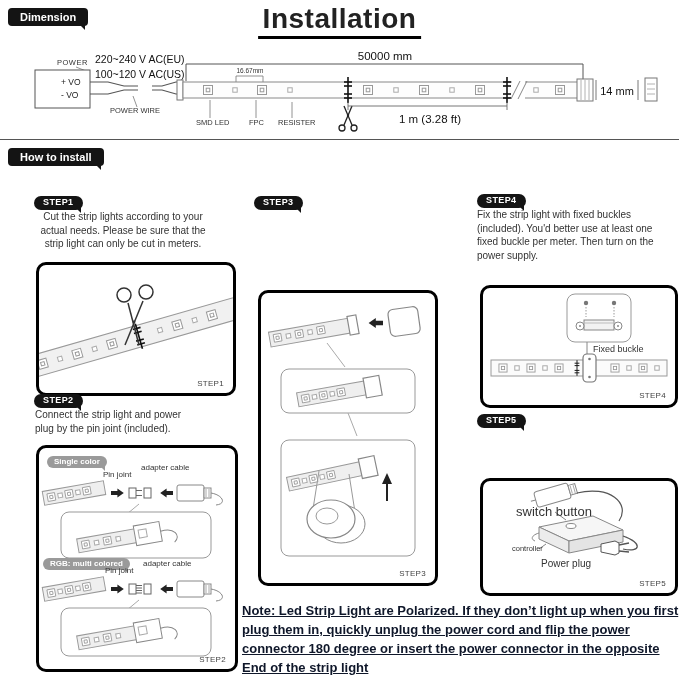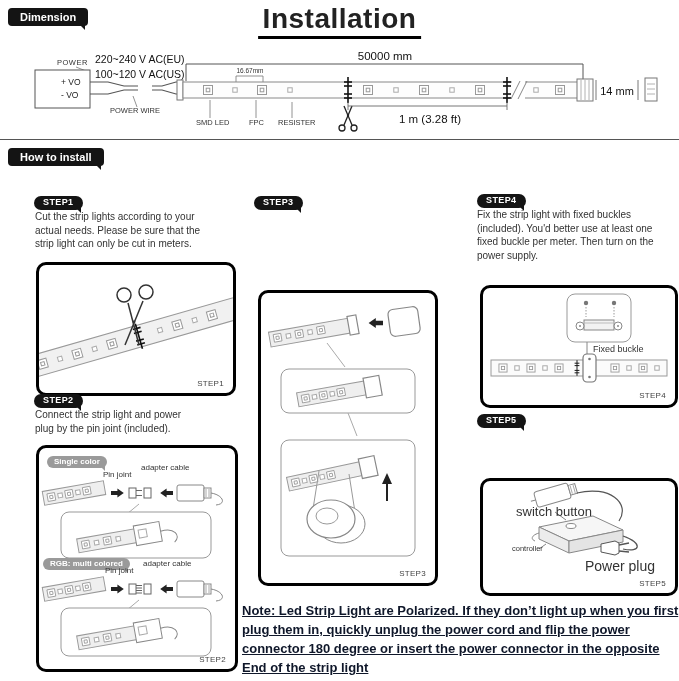--- a/index.html
+++ b/index.html
@@ -141,21 +141,21 @@
     <line x1="348" y1="58" x2="507" y2="58" stroke="#666" stroke-width=".9"></line>
     <line x1="348" y1="54" x2="348" y2="62" stroke="#666" stroke-width=".9"></line>
     <line x1="507" y1="54" x2="507" y2="62" stroke="#666" stroke-width=".9"></line>
     <text x="430" y="75" font-size="11.5" fill="#111" text-anchor="middle">1 m (3.28 ft)</text>
   </svg>
 
   <div class="divider"></div>
   <div class="bubble" style="left:8px;top:148px;">How to install</div>
 
   <div class="step-badge" style="left:34px;top:196px;">STEP1</div>
-  <div class="step-text" style="left:35px;top:210px;width:176px;">Cut the strip lights according to your actual needs. Please be sure that the strip light can only be cut in meters.</div>
+  <div class="step-text" style="left:35px;top:210px;width:176px;text-align:center;">Cut the strip lights according to your actual needs. Please be sure that the strip light can only be cut in meters.</div>
   <div class="illus" style="left:36px;top:262px;width:194px;height:128px;">
     <svg width="194" height="128" viewBox="0 0 194 128">
       <g transform="rotate(-16 97 72)">
         <rect x="-20" y="61" width="240" height="22" fill="#f1f1f1" stroke="#999"></rect>
         <use href="#led" x="0" y="72"></use>
           <use href="#led" x="36" y="72"></use>
           <use href="#led" x="72" y="72"></use>
         <use href="#led" x="140" y="72"></use>
           <use href="#led" x="176" y="72"></use>
         <use href="#res" x="18" y="72"></use>
@@ -377,19 +377,19 @@
       <line x1="56" y1="68" x2="63" y2="63" stroke="#888"></line>
       <path d="M140,55 C160,62 158,72 140,68" fill="none" stroke="#555" stroke-width="1.2"></path>
       <g>
         <path d="M118,63 L132,60 L136,62 L136,72 L132,74 L118,71 Z" fill="#fff" stroke="#555"></path>
         <line x1="136" y1="64" x2="146" y2="62" stroke="#555" stroke-width="1.4"></line>
         <line x1="136" y1="70" x2="146" y2="71" stroke="#555" stroke-width="1.4"></line>
       </g>
     </svg>
     <span class="mini-label" style="left:33px;top:23px;font-size:13px;">switch button</span>
     <span class="mini-label" style="left:29px;top:63px;font-size:7.5px;">controller</span>
-    <span class="mini-label" style="left:58px;top:77px;font-size:14px;margin-left:44px;">Power plug</span>
+    <span class="mini-label" style="left:58px;top:77px;font-size:10px;">Power plug</span>
     <span class="corner">STEP5</span>
   </div>
 
   <div class="note">Note: Led Strip Light are Polarized. If they don’t light up when you first plug them in, quickly unplug the power cord and flip the power connector 180 degree or insert the power connector in the opposite End of the strip light</div>
 
 </div>
 
 </body></html>

